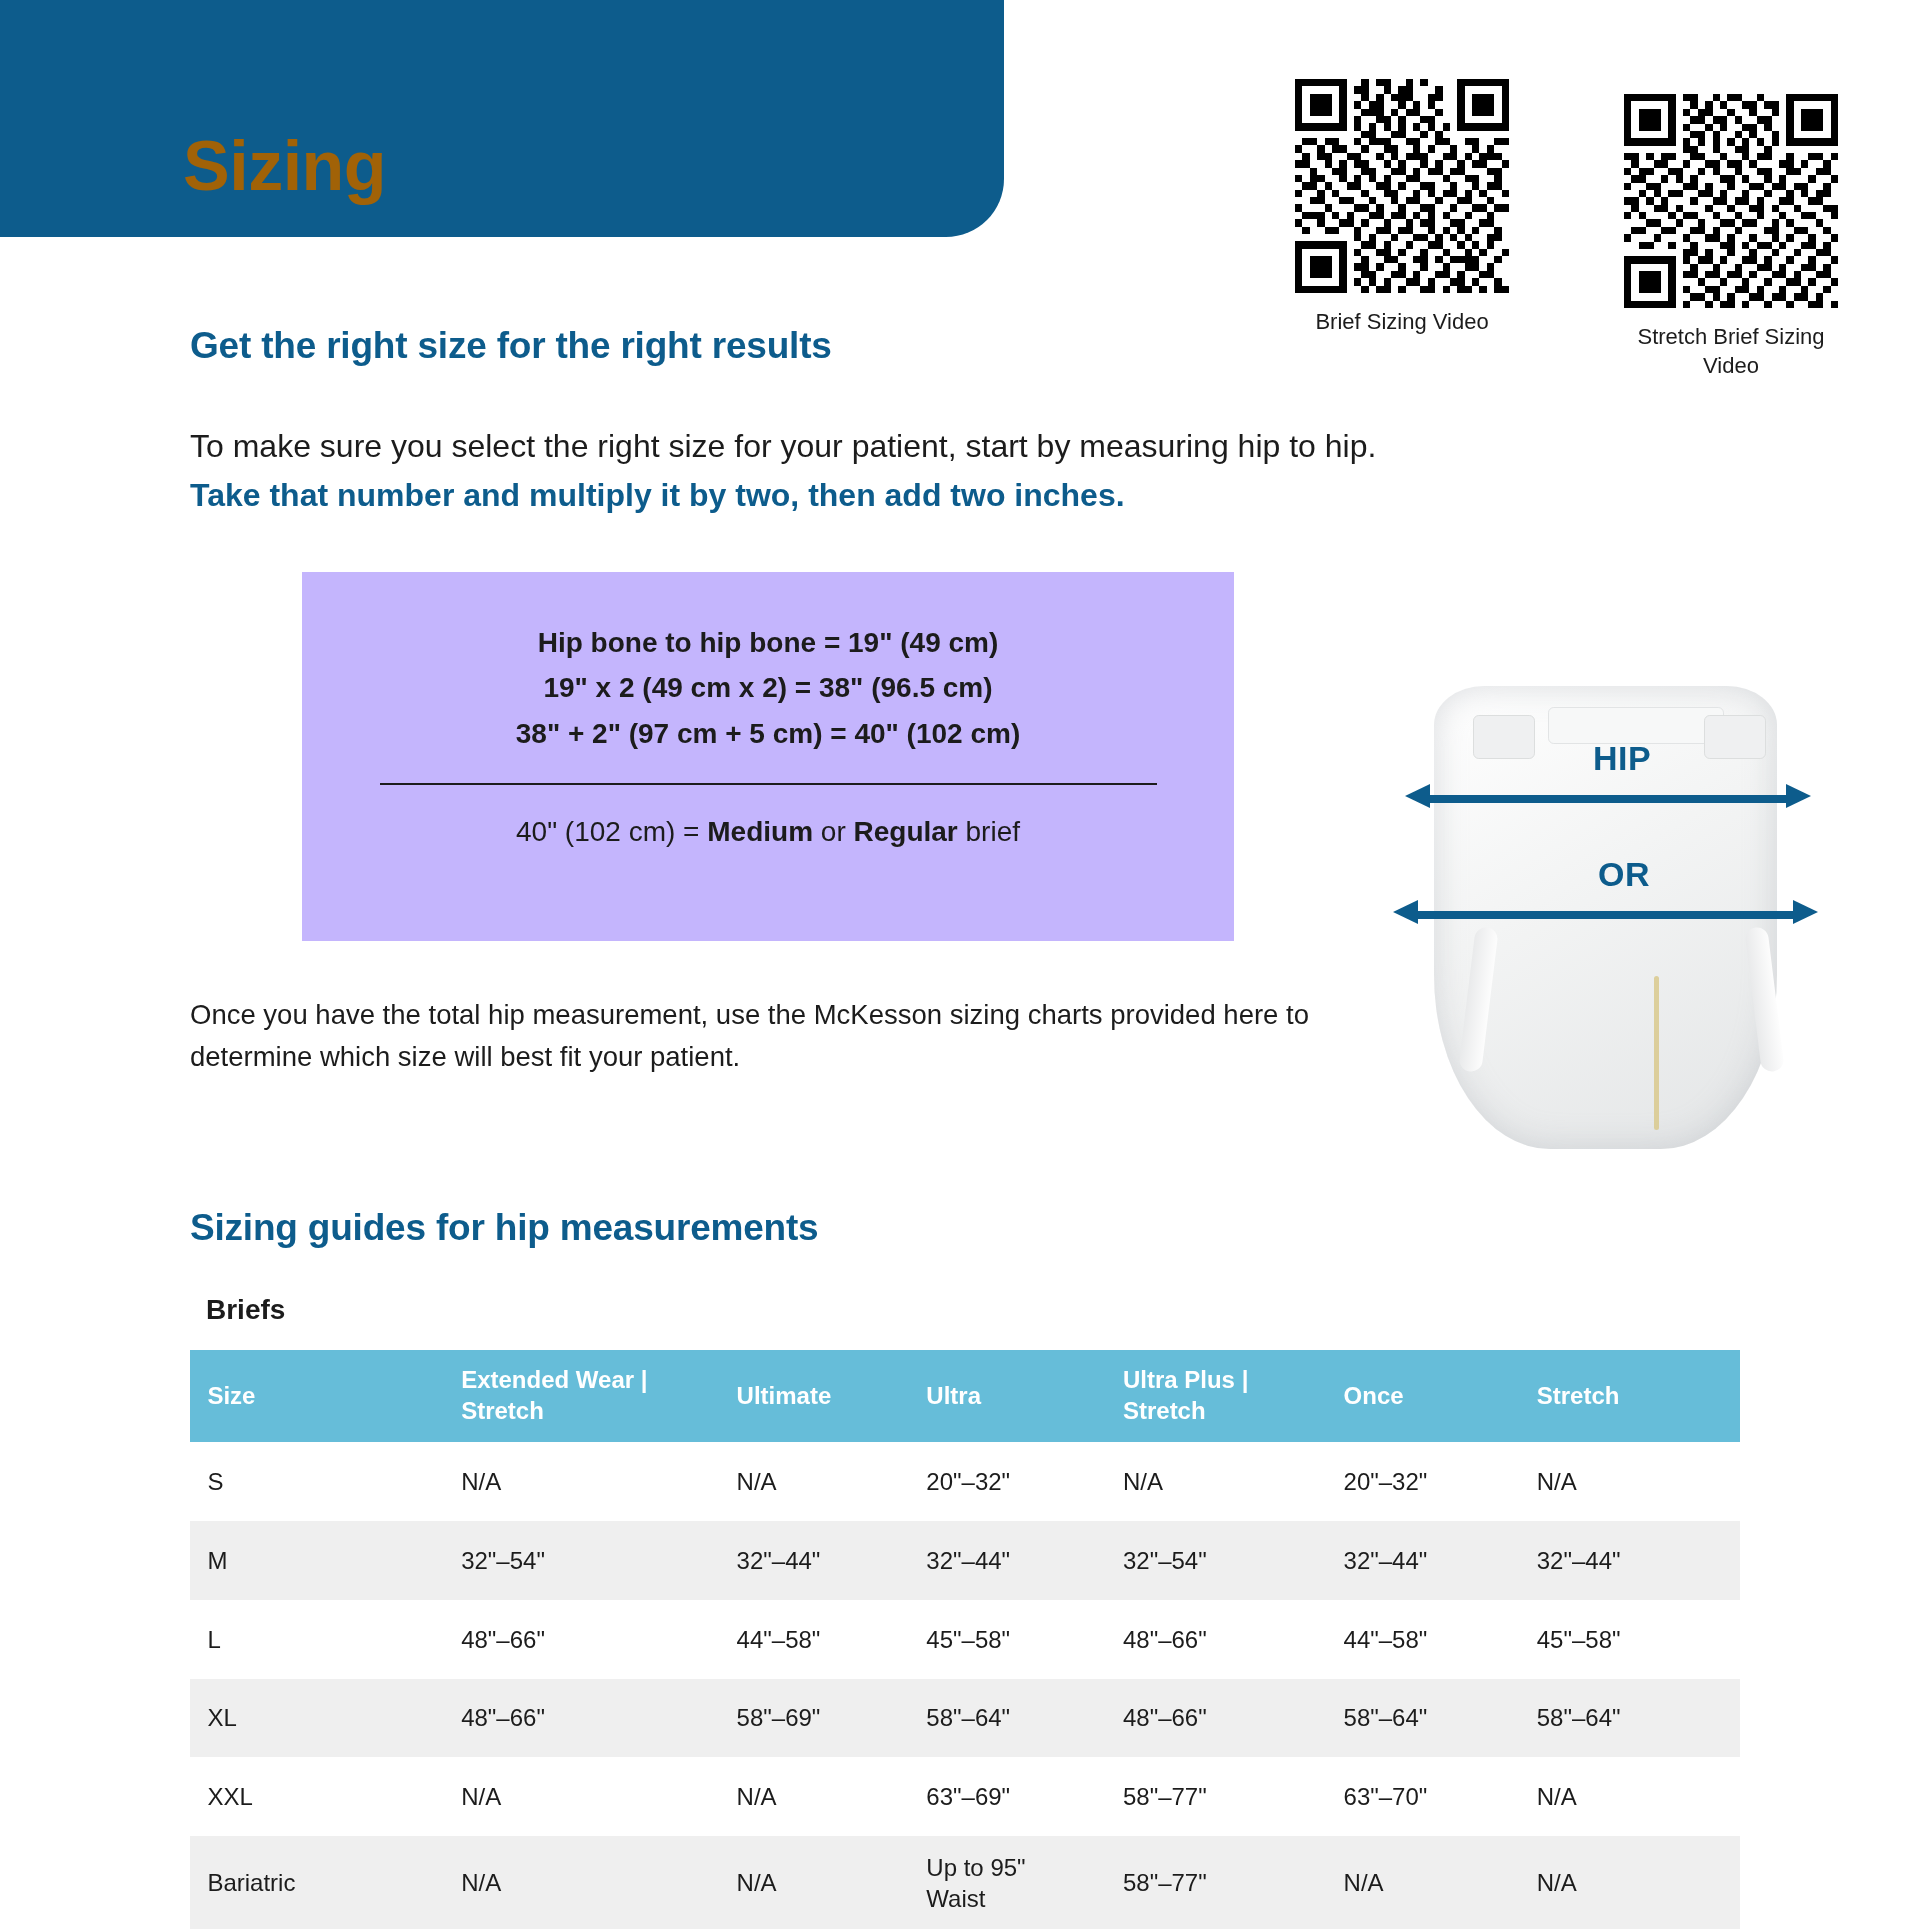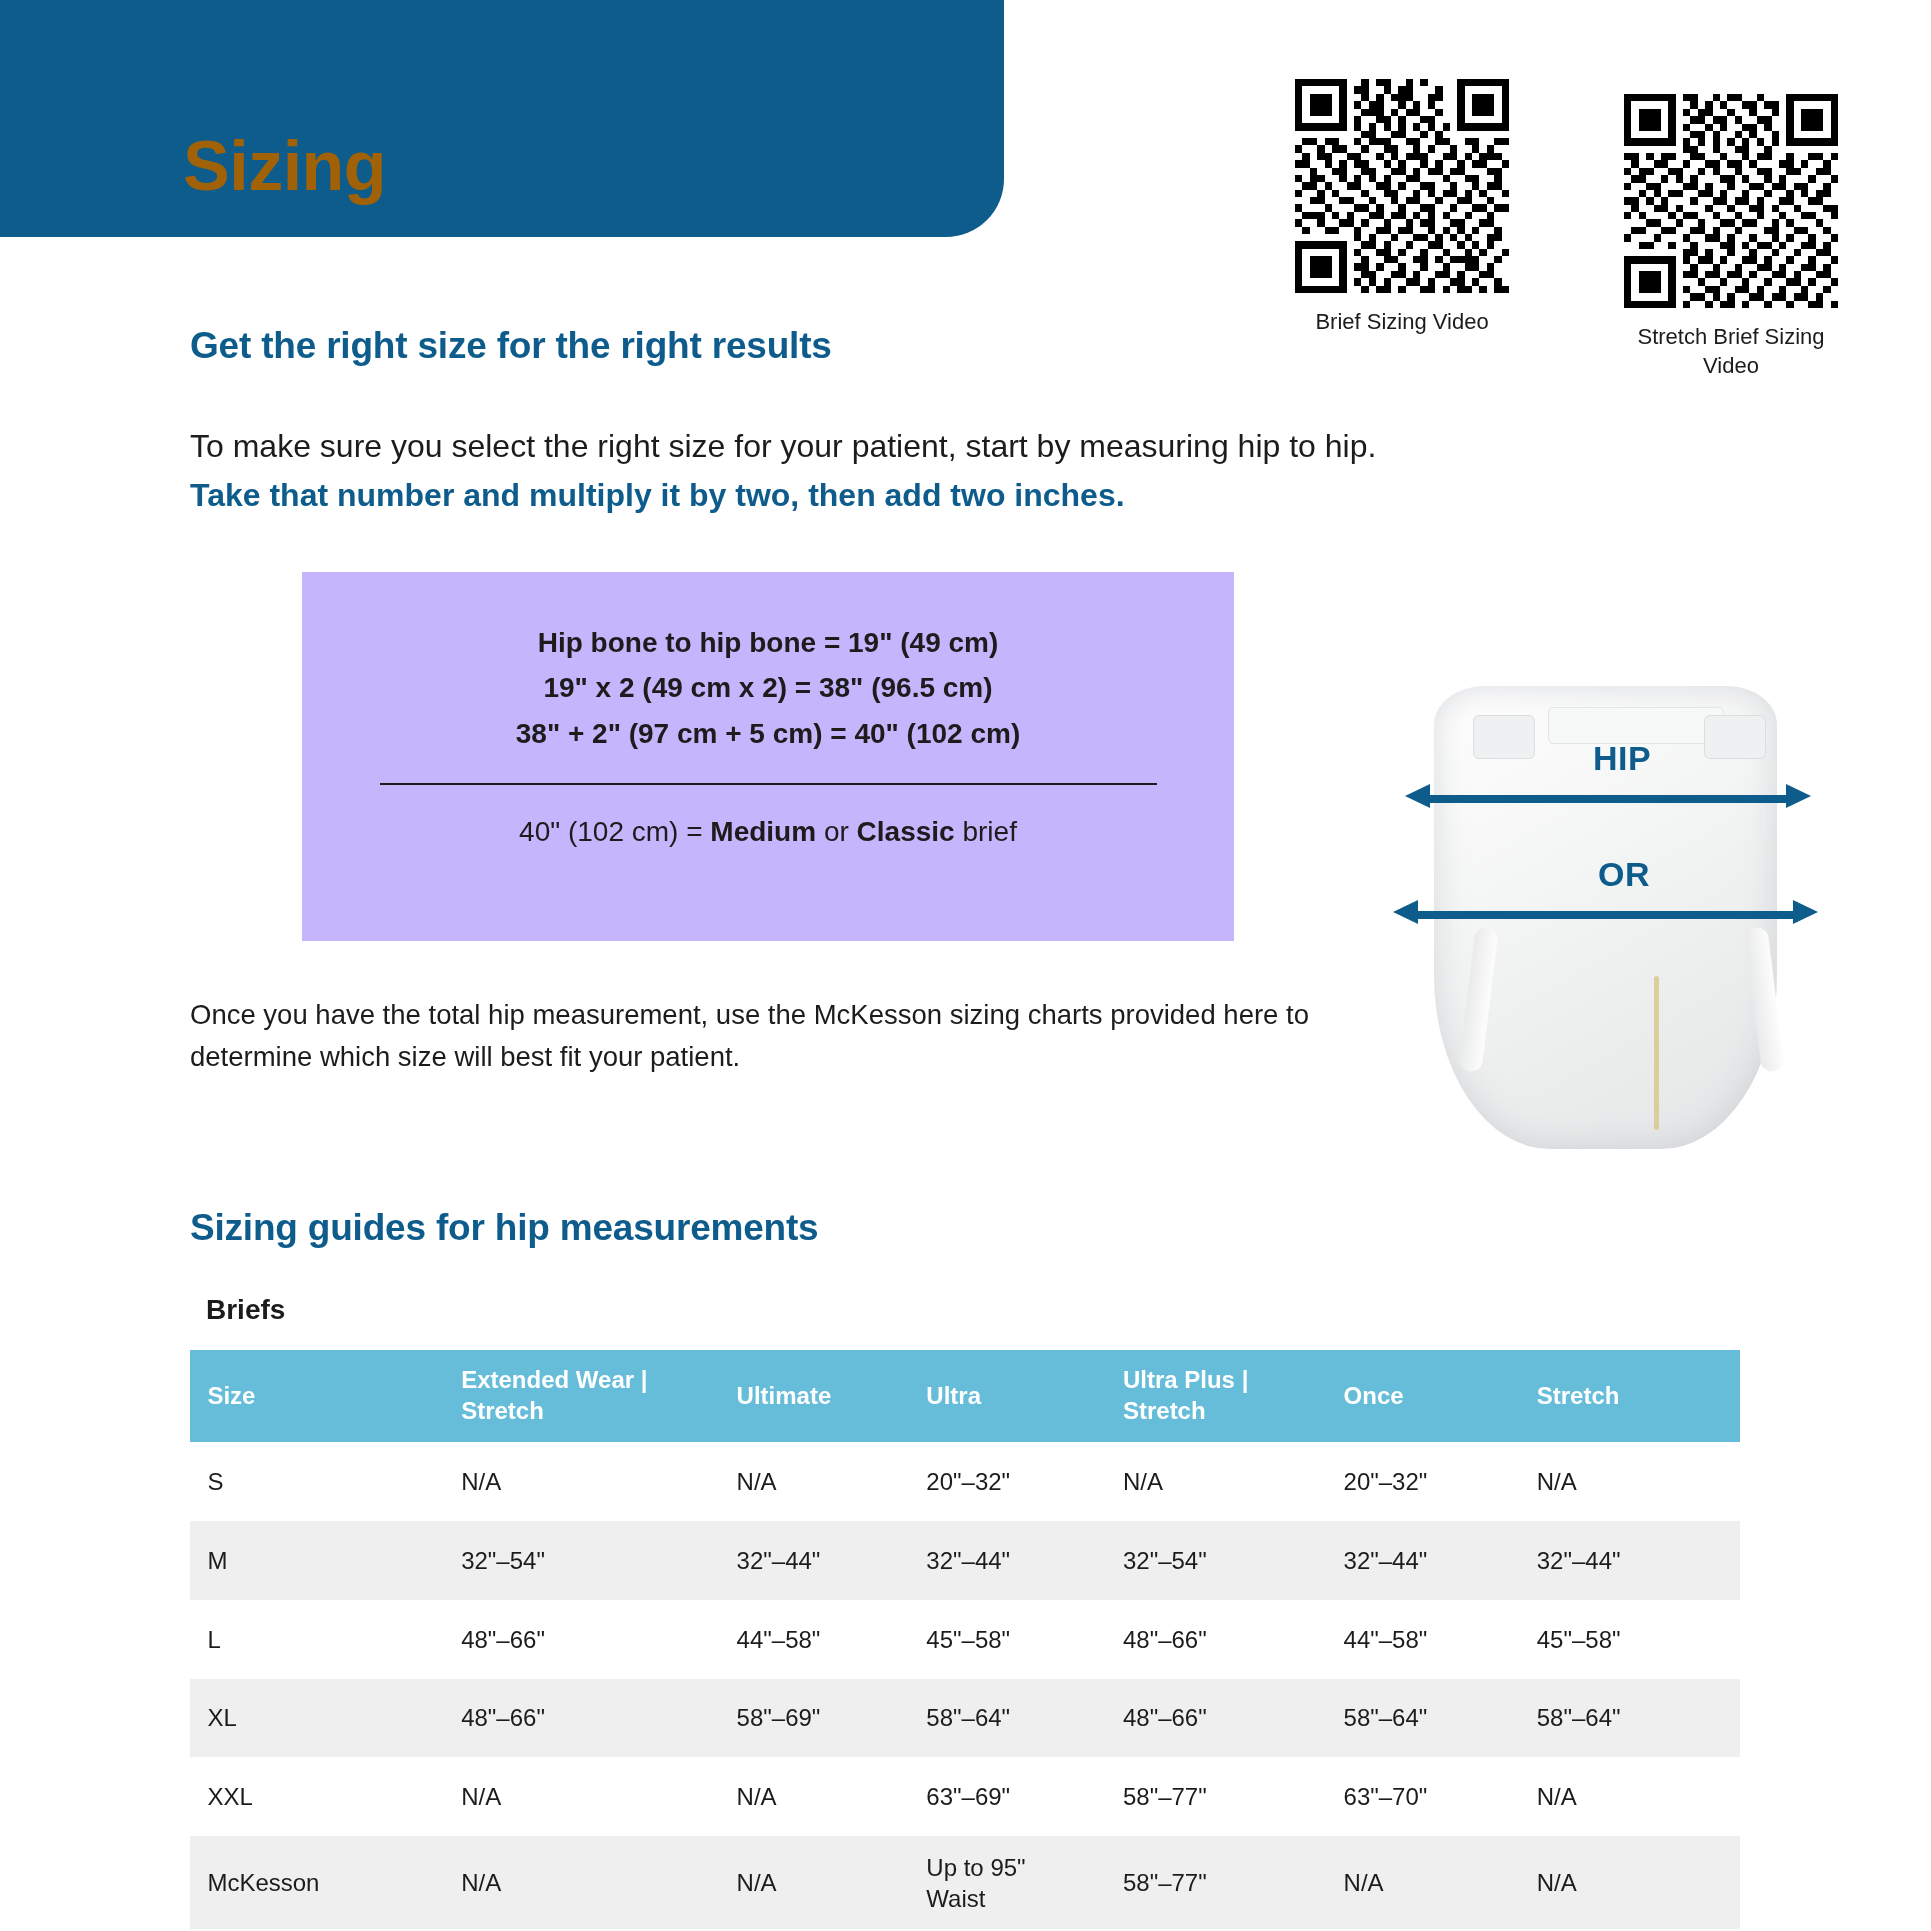--- a/index.html
+++ b/index.html
@@ -815,21 +815,21 @@
 </div>
 
 <div class="formula-box">
   <div class="formula-lines">
     <div class="formula-line">Hip bone to hip bone = 19" (49 cm)</div>
     <div class="formula-line">19" x 2 (49 cm x 2) = 38" (96.5 cm)</div>
     <div class="formula-line">38" + 2" (97 cm + 5 cm) = 40" (102 cm)</div>
   </div>
   <div class="formula-rule"></div>
   <div class="formula-result">
-    <span>40" (102 cm) = </span><b>Medium</b><span> or </span><b>Classic</b><span> brief</span>
+    <span>40" (102 cm) = </span><b>Medium</b><span> or </span><b>Regular</b><span> brief</span>
   </div>
 </div>
 
 <div class="product-figure">
   <div class="brief-shape">
     <div class="brief-waist"></div>
     <div class="brief-tab left"></div>
     <div class="brief-tab right"></div>
     <div class="brief-leg l"></div>
     <div class="brief-leg r"></div>
@@ -915,21 +915,21 @@
     <tr class="even">
       <td>XXL</td>
       <td>N/A</td>
       <td>N/A</td>
       <td>63"–69"</td>
       <td>58"–77"</td>
       <td>63"–70"</td>
       <td>N/A</td>
     </tr>
     <tr class="odd">
-      <td>McKesson</td>
+      <td>Bariatric</td>
       <td>N/A</td>
       <td>N/A</td>
       <td>Up to 95" Waist</td>
       <td>58"–77"</td>
       <td>N/A</td>
       <td>N/A</td>
     </tr>
   </tbody>
 </table>
 

